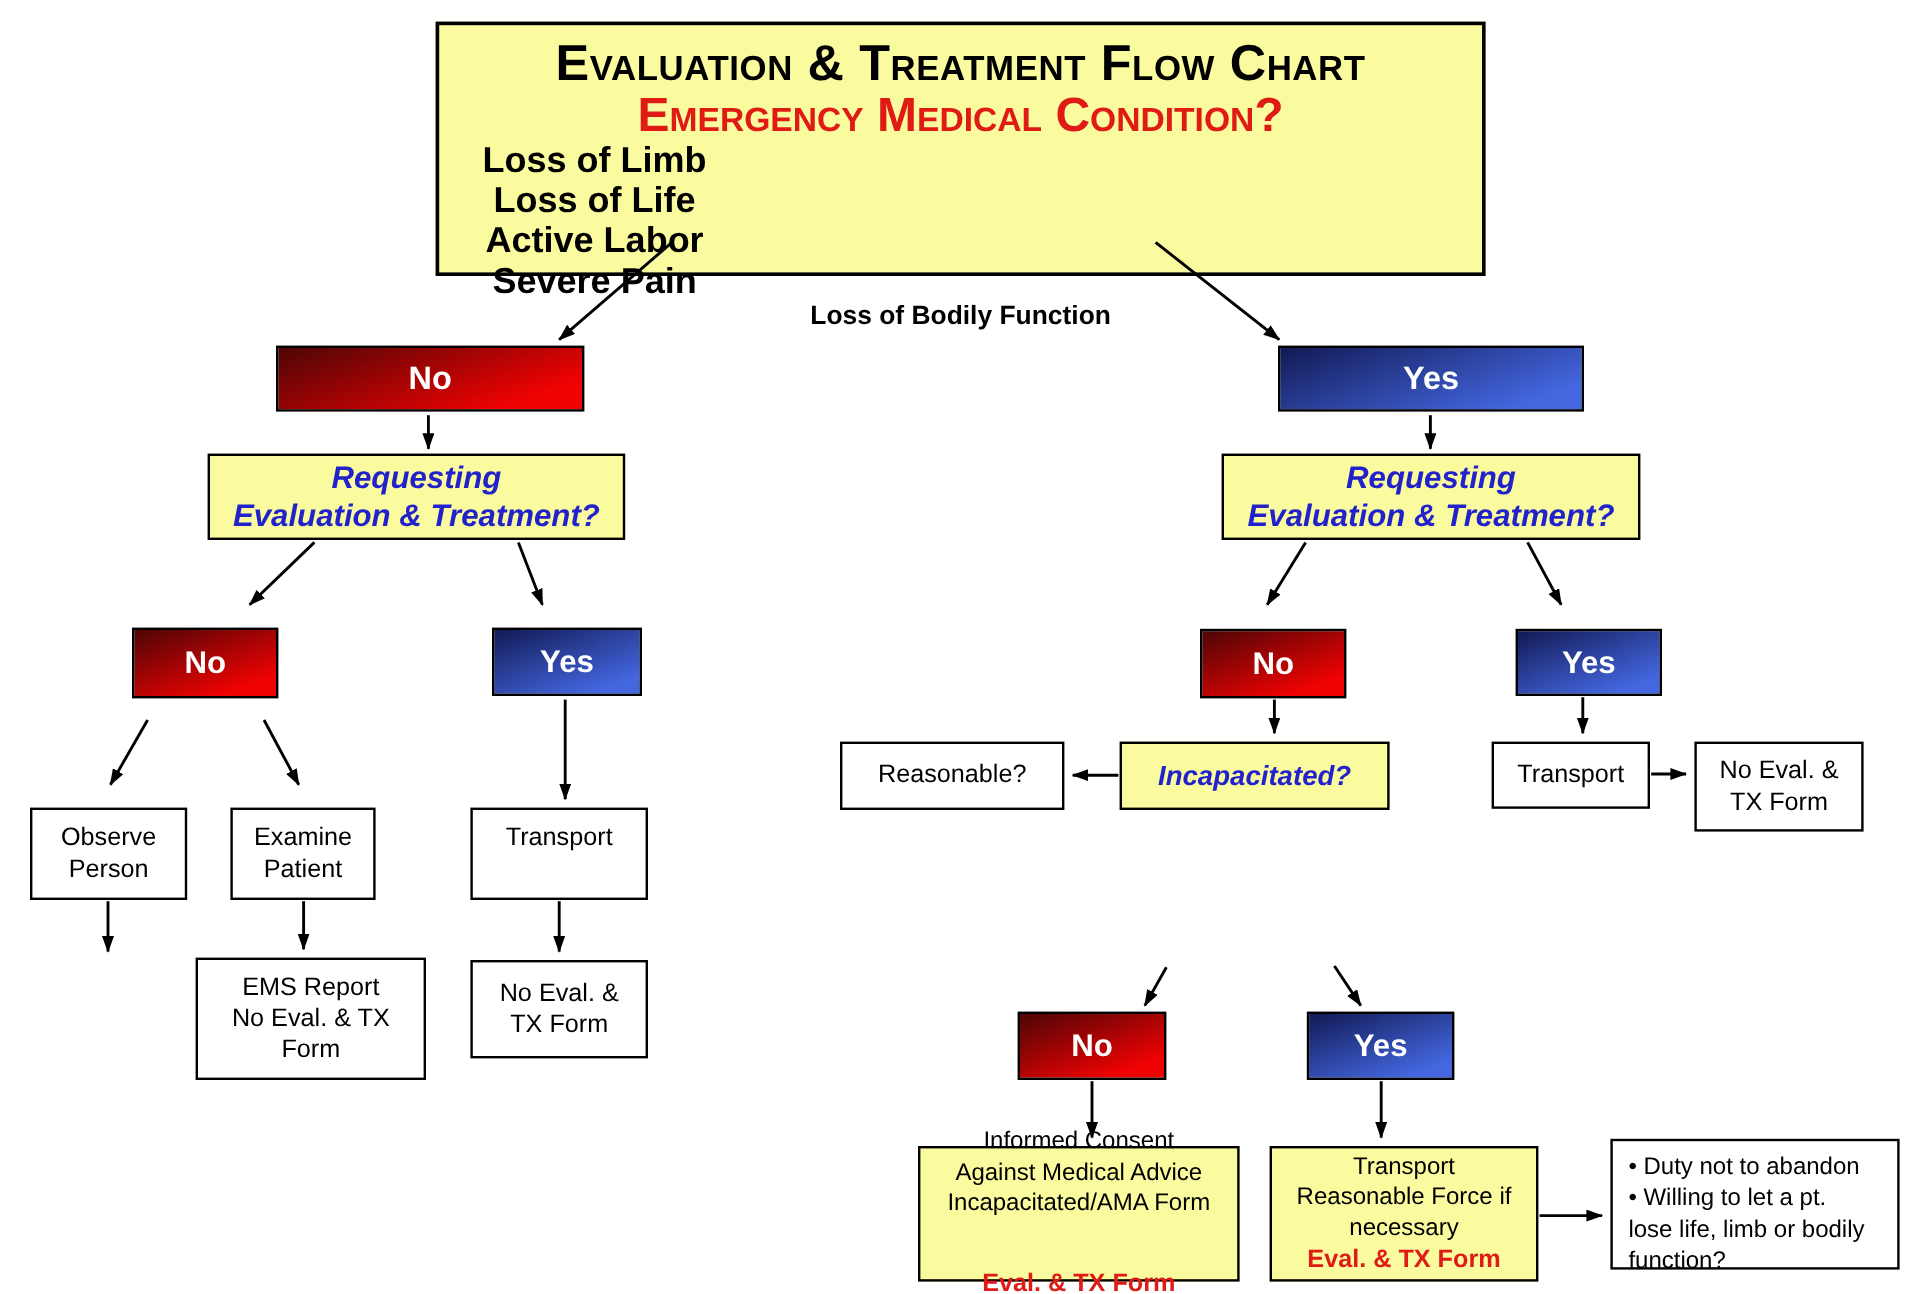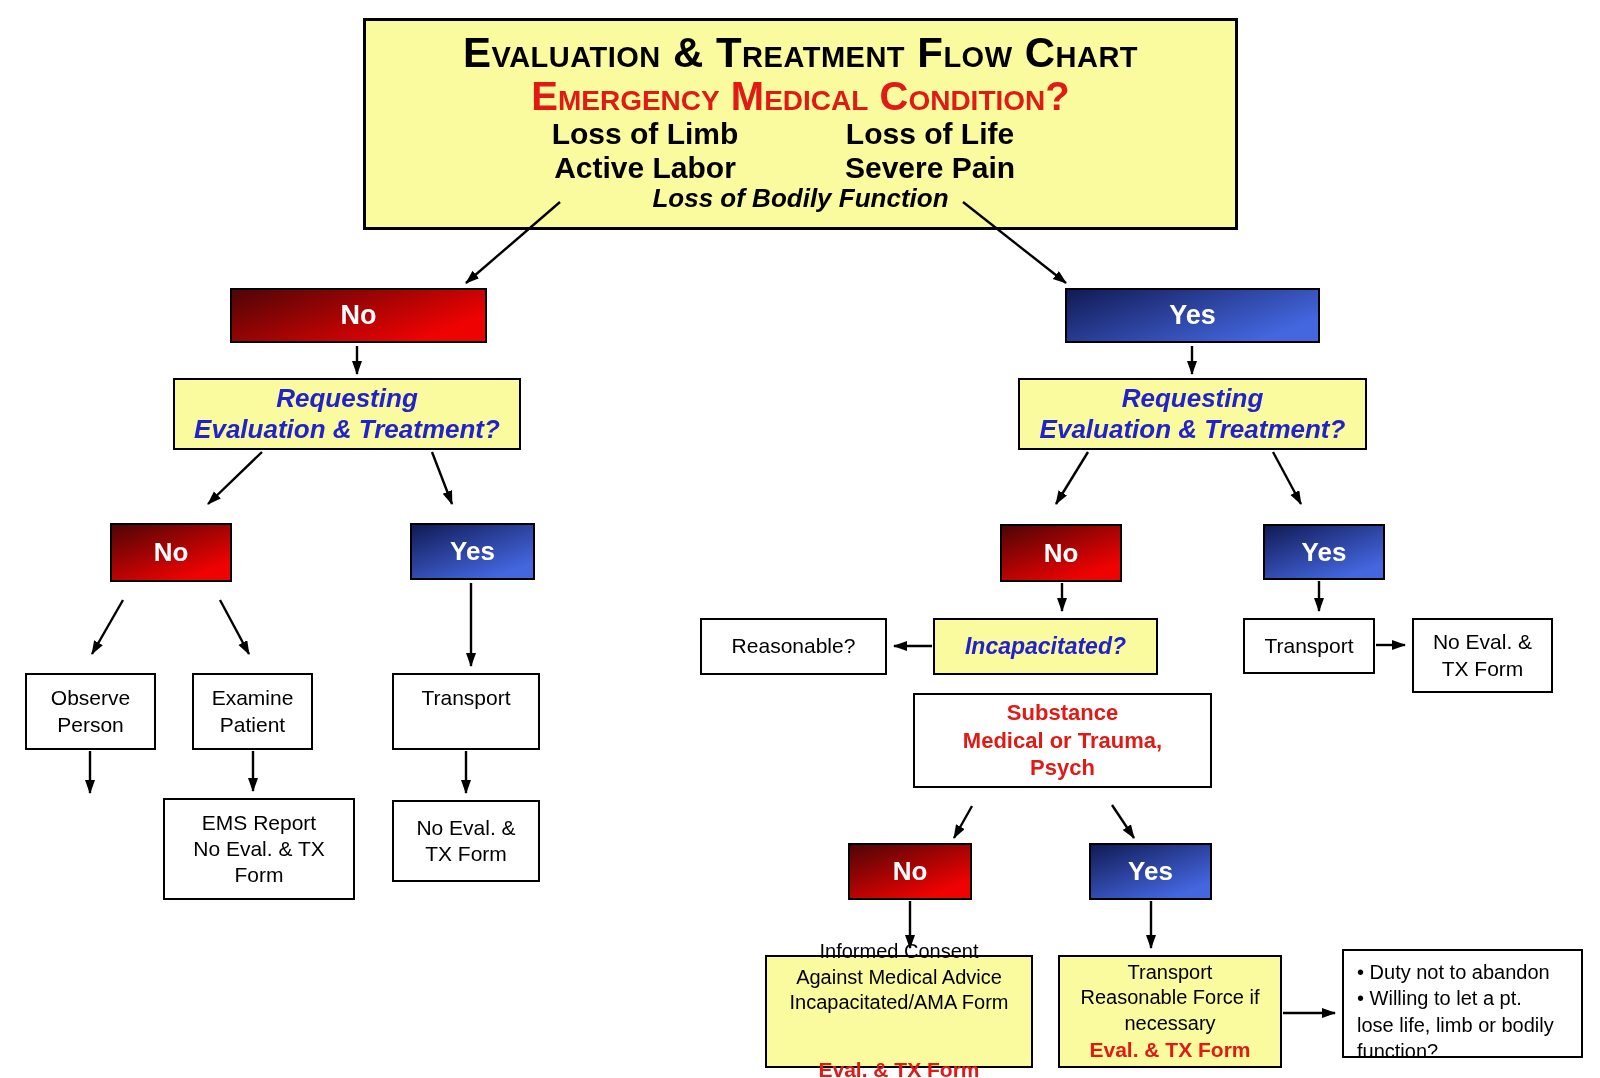--- a/index.html
+++ b/index.html
@@ -19,23 +19,23 @@
     color:#fff;font-weight:bold;font-size:27px;border-width:2px;
   }
   .bbox{
     background:linear-gradient(160deg,var(--blue-grad-dark,#111a55) 0%,var(--blue-grad-bright,#4467e0) 85%);
     color:#fff;font-weight:bold;font-size:27px;border-width:2px;
   }
   .top-align{justify-content:flex-start;padding-top:10px;}
   .title-box{border-width:3px;justify-content:flex-start;padding-top:10px;align-items:center;}
   .title-heading{font-variant:small-caps;font-weight:bold;font-size:42px;line-height:1.05;letter-spacing:.5px;}
   .title-question{font-variant:small-caps;font-weight:bold;font-size:40px;line-height:1.05;color:var(--text-red,#e01a14);}
-  .cond-row{display:flex;justify-content:center;transform:translateX(-13px);width:100%;font-weight:bold;font-size:30px;line-height:1.12;}
+  .cond-row{display:flex;justify-content:center;transform:translateX(-13px);width:100%;font-weight:bold;font-size:30px;line-height:1.12;flex-direction:column;}
   .cond-row span{width:285px;}
-  .cond-bottom{font-weight:bold;font-size:26px;line-height:1.12;font-style:italic;}
+  .cond-bottom{font-weight:bold;font-size:22px;line-height:1.12;}
   .req-text{color:var(--text-blue,#2222cc);font-weight:bold;font-style:italic;font-size:26px;line-height:1.2;}
   .incap-text{color:var(--text-blue,#2222cc);font-weight:bold;font-style:italic;font-size:23px;}
   .red-text{color:var(--text-red,#e01a14);font-weight:bold;font-size:22px;}
   .small-lines{font-size:20px;line-height:1.27;}
   .form-label{color:var(--text-red,#e01a14);font-weight:bold;font-size:21px;line-height:1.3;}
   .duty{align-items:flex-start;justify-content:flex-start;text-align:left;
         padding:8px 8px 8px 13px;font-size:20px;line-height:1.32;}
   .arrows{position:absolute;left:0;top:0;pointer-events:none;}
 </style>
 </head>
@@ -86,25 +86,20 @@
   <div class="node bbox" style="left:1263px;top:524px;width:122px;height:56px;font-size:26px;">Yes</div>
 
   <div class="node ybox" style="left:933px;top:618px;width:225px;height:57px;">
     <div class="incap-text">Incapacitated?</div>
   </div>
   <div class="node wbox" style="left:700px;top:618px;width:187px;height:57px;">Reasonable?</div>
   <div class="node wbox" style="left:1243px;top:618px;width:132px;height:56px;">Transport</div>
   <div class="node wbox" style="left:1412px;top:618px;width:141px;height:75px;">No Eval. &amp;
 TX Form</div>
 
-  <div class="node wbox" style="left:913px;top:693px;width:299px;height:95px;">
-    <div class="red-text">Substance
-Medical or Trauma,
-Psych</div>
-  </div>
 
   <div class="node rbox" style="left:848px;top:843px;width:124px;height:57px;font-size:26px;">No</div>
   <div class="node bbox" style="left:1089px;top:843px;width:123px;height:57px;font-size:26px;">Yes</div>
 
   <div class="node ybox" style="left:765px;top:955px;width:268px;height:113px;gap:41px;">
     <div class="small-lines">Informed Consent
 Against Medical Advice
 Incapacitated/AMA Form</div>
     <div class="form-label">Eval. &amp; TX Form</div>
   </div>

